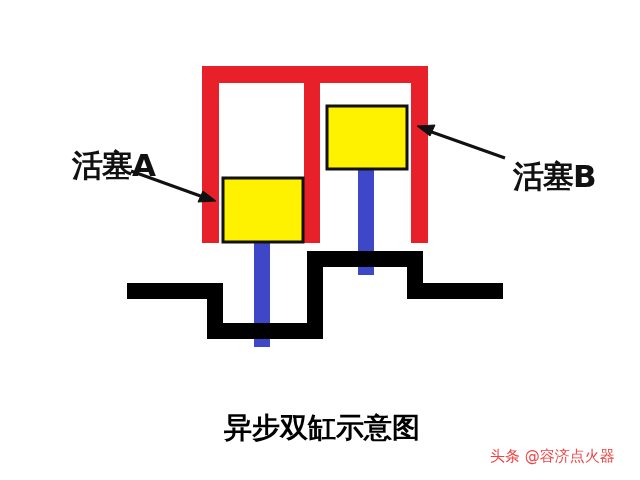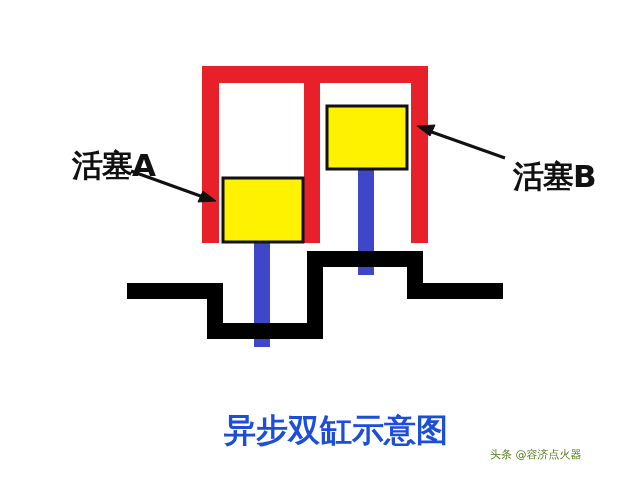--- a/index.html
+++ b/index.html
@@ -2,22 +2,22 @@
 <html><head>
 <meta charset="utf-8">
 <style>
   html, body { margin: 0; padding: 0; background: #ffffff; }
   body { width: 640px; height: 480px; position: relative; overflow: hidden;
          font-family: "DejaVu Sans", "Liberation Sans", sans-serif; }
   .canvas { position: absolute; left: 0; top: 0; width: 640px; height: 480px; }
   .label { position: absolute; font-weight: bold; color: #111111; font-size: 31px; line-height: 1; white-space: nowrap; letter-spacing: -1px; }
   #label-a { left: 40px; top: 150px; margin-left: 32px; }
   #label-b { left: 513px; top: 149px; margin-top: 12px; }
-  .title { position: absolute; left: 224px; top: 414px; font-size: 32px; font-weight: bold; color: #1d4ed8; line-height: 1; white-space: nowrap; }
-  .watermark { position: absolute; left: 490px; top: 449px; font-size: 11px; color: #4d7c0f; line-height: 1; white-space: nowrap; }
+  .title { position: absolute; left: 224px; top: 414px; font-size: 28px; font-weight: bold; color: #000000; line-height: 1; white-space: nowrap; }
+  .watermark { position: absolute; left: 490px; top: 449px; font-size: 15px; color: #ef4444; line-height: 1; white-space: nowrap; }
 </style>
 </head>
 <body>
 
 <svg class="canvas" viewBox="0 0 640 480" xmlns="http://www.w3.org/2000/svg">
 
   <g fill="#e8202a">
     <rect x="202" y="66" width="226" height="17"></rect>
     <rect x="202" y="66" width="17" height="177"></rect>
     <rect x="304" y="66" width="16" height="177"></rect>

